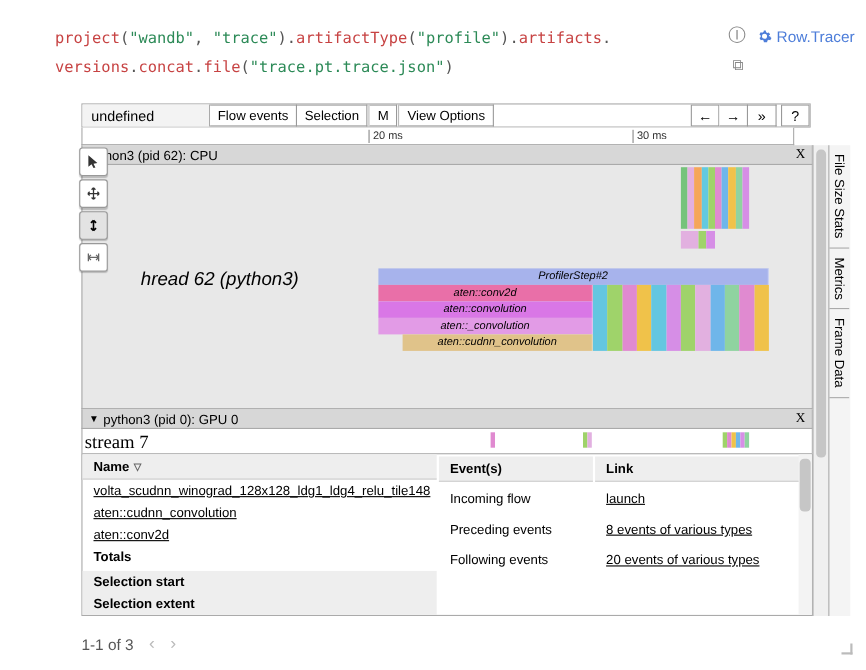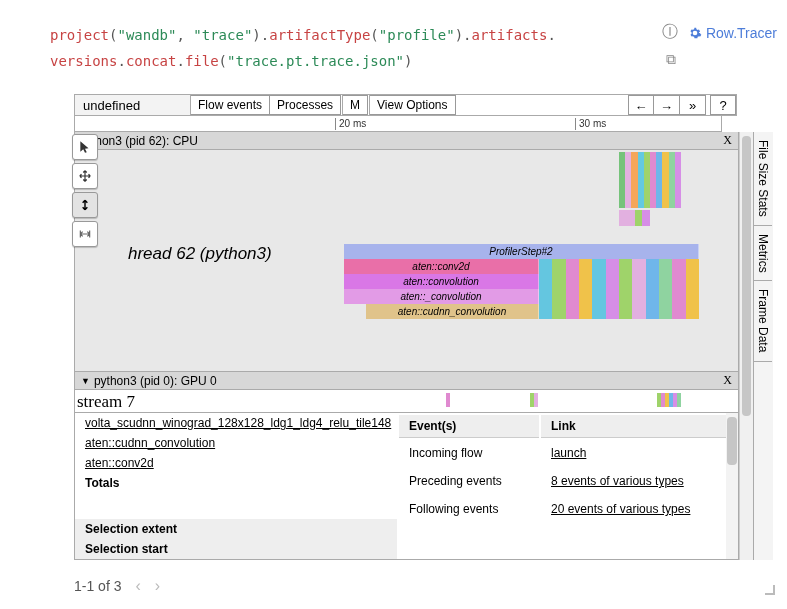--- a/index.html
+++ b/index.html
@@ -112,21 +112,21 @@
     <span style="font-size:14px;color:#888;cursor:pointer;align-self:flex-start;margin-left:4px;">⧉</span>
   </div>
 </div>
 
 <div class="trace-wrap">
   <div class="trace-inner">
 
     <div class="topbar" style="margin-right:36px;">
       <div class="tab-und">undefined</div>
       <div class="btn">Flow events</div>
-      <div class="btn">Processes</div>
+      <div class="btn">Selection</div>
       <div class="spacer-narrow"></div>
       <div class="btn">M</div>
       <div class="spacer-narrow"></div>
       <div class="btn">View Options</div>
       <div class="grow"></div>
       <div class="nav-group">
         <div class="nav-btn">←</div>
         <div class="nav-btn">→</div>
         <div class="nav-btn">»</div>
       </div>
@@ -253,27 +253,31 @@
       <div class="scroll-thumb" style="top:4px; height:280px;"></div>
     </div>
     <div class="side-tabs">
       <div class="side-tab">File Size Stats</div>
       <div class="side-tab">Metrics</div>
       <div class="side-tab">Frame Data</div>
     </div>
 
     <div class="details">
       <div class="det-left">
+        <div class="det-hdr">
+              <span>Name</span>
+              <span class="sort">▽</span>
+            </div>
         <div class="name-row">volta_scudnn_winograd_128x128_ldg1_ldg4_relu_tile148</div>
         <div class="name-row">aten::cudnn_convolution</div>
         <div class="name-row">aten::conv2d</div>
         <div class="name-row bold">Totals</div>
         <div class="det-bottom-left">
+          <div>Selection start</div>
           <div>Selection extent</div>
-          <div>Selection start</div>
         </div>
       </div>
       <div class="det-right" style="position:relative;">
         <table class="ev-table">
           <tbody>
                 <tr>
             <th style="width:140px;">Event(s)</th>
             <th>Link</th>
           </tr>
           <tr>

